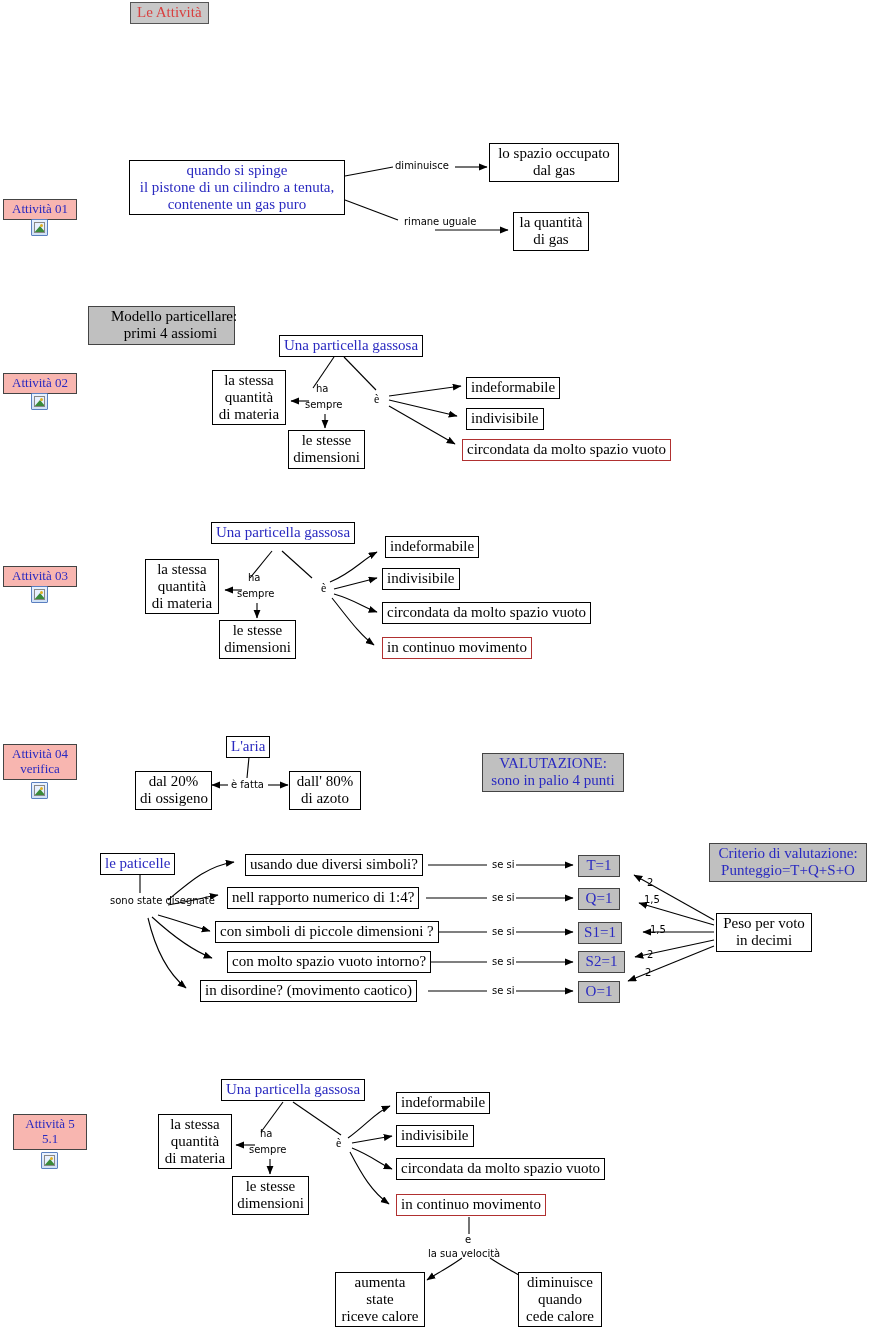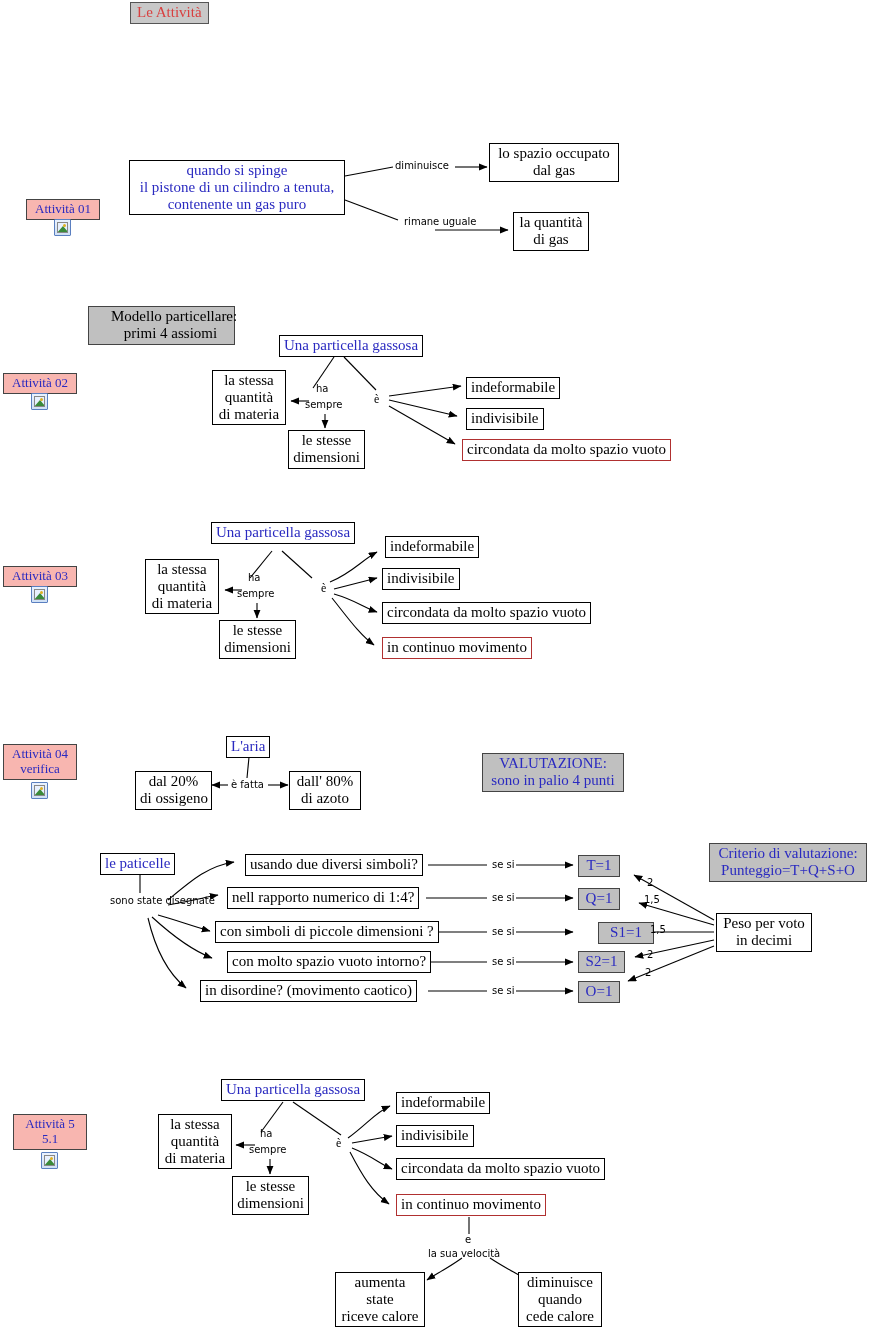--- a/index.html
+++ b/index.html
@@ -200,21 +200,21 @@
       <path d="M469,1217 L469,1234"></path>
       <path d="M462,1258 C448,1268 436,1274 427,1280" marker-end="url(#ar)"></path>
       <path d="M490,1258 C505,1268 518,1274 527,1280" marker-end="url(#ar)"></path>
     </g>
   </svg>
 
   <div class="node n-title" style="left:130px; top:2px;">
     <span class="ln">Le Attività</span>
   </div>
 
-  <div class="act-wrap" style="left:3px; top:199px;margin-left:23px;">
+  <div class="act-wrap" style="left:3px; top:199px;">
     <div class="act" style="position:relative;left:0;top:0;">
       <span class="ln">Attività 01</span>
     </div>
     <div class="pic-icon" style="left:28px; top:20px;">
       <div class="sky">
         <div class="hill"></div>
         <div class="sun"></div>
       </div>
     </div>
   </div>
@@ -378,21 +378,21 @@
   <div class="lbl" style="left:492px; top:926px;">se si</div>
   <div class="lbl" style="left:492px; top:956px;">se si</div>
   <div class="lbl" style="left:492px; top:985px;">se si</div>
 
   <div class="node n-grayblue" style="left:578px; top:855px; width:42px;">
     <span class="ln">T=1</span>
   </div>
   <div class="node n-grayblue" style="left:578px; top:888px; width:42px;">
     <span class="ln">Q=1</span>
   </div>
-  <div class="node n-grayblue" style="left:578px; top:922px; width:56px;margin-left:20px;">
+  <div class="node n-grayblue" style="left:578px; top:922px; width:44px;">
     <span class="ln">S1=1</span>
   </div>
   <div class="node n-grayblue" style="left:578px; top:951px; width:47px;">
     <span class="ln">S2=1</span>
   </div>
   <div class="node n-grayblue" style="left:578px; top:981px; width:42px;">
     <span class="ln">O=1</span>
   </div>
 
   <div class="lbl" style="left:647px; top:877px;">2</div>

